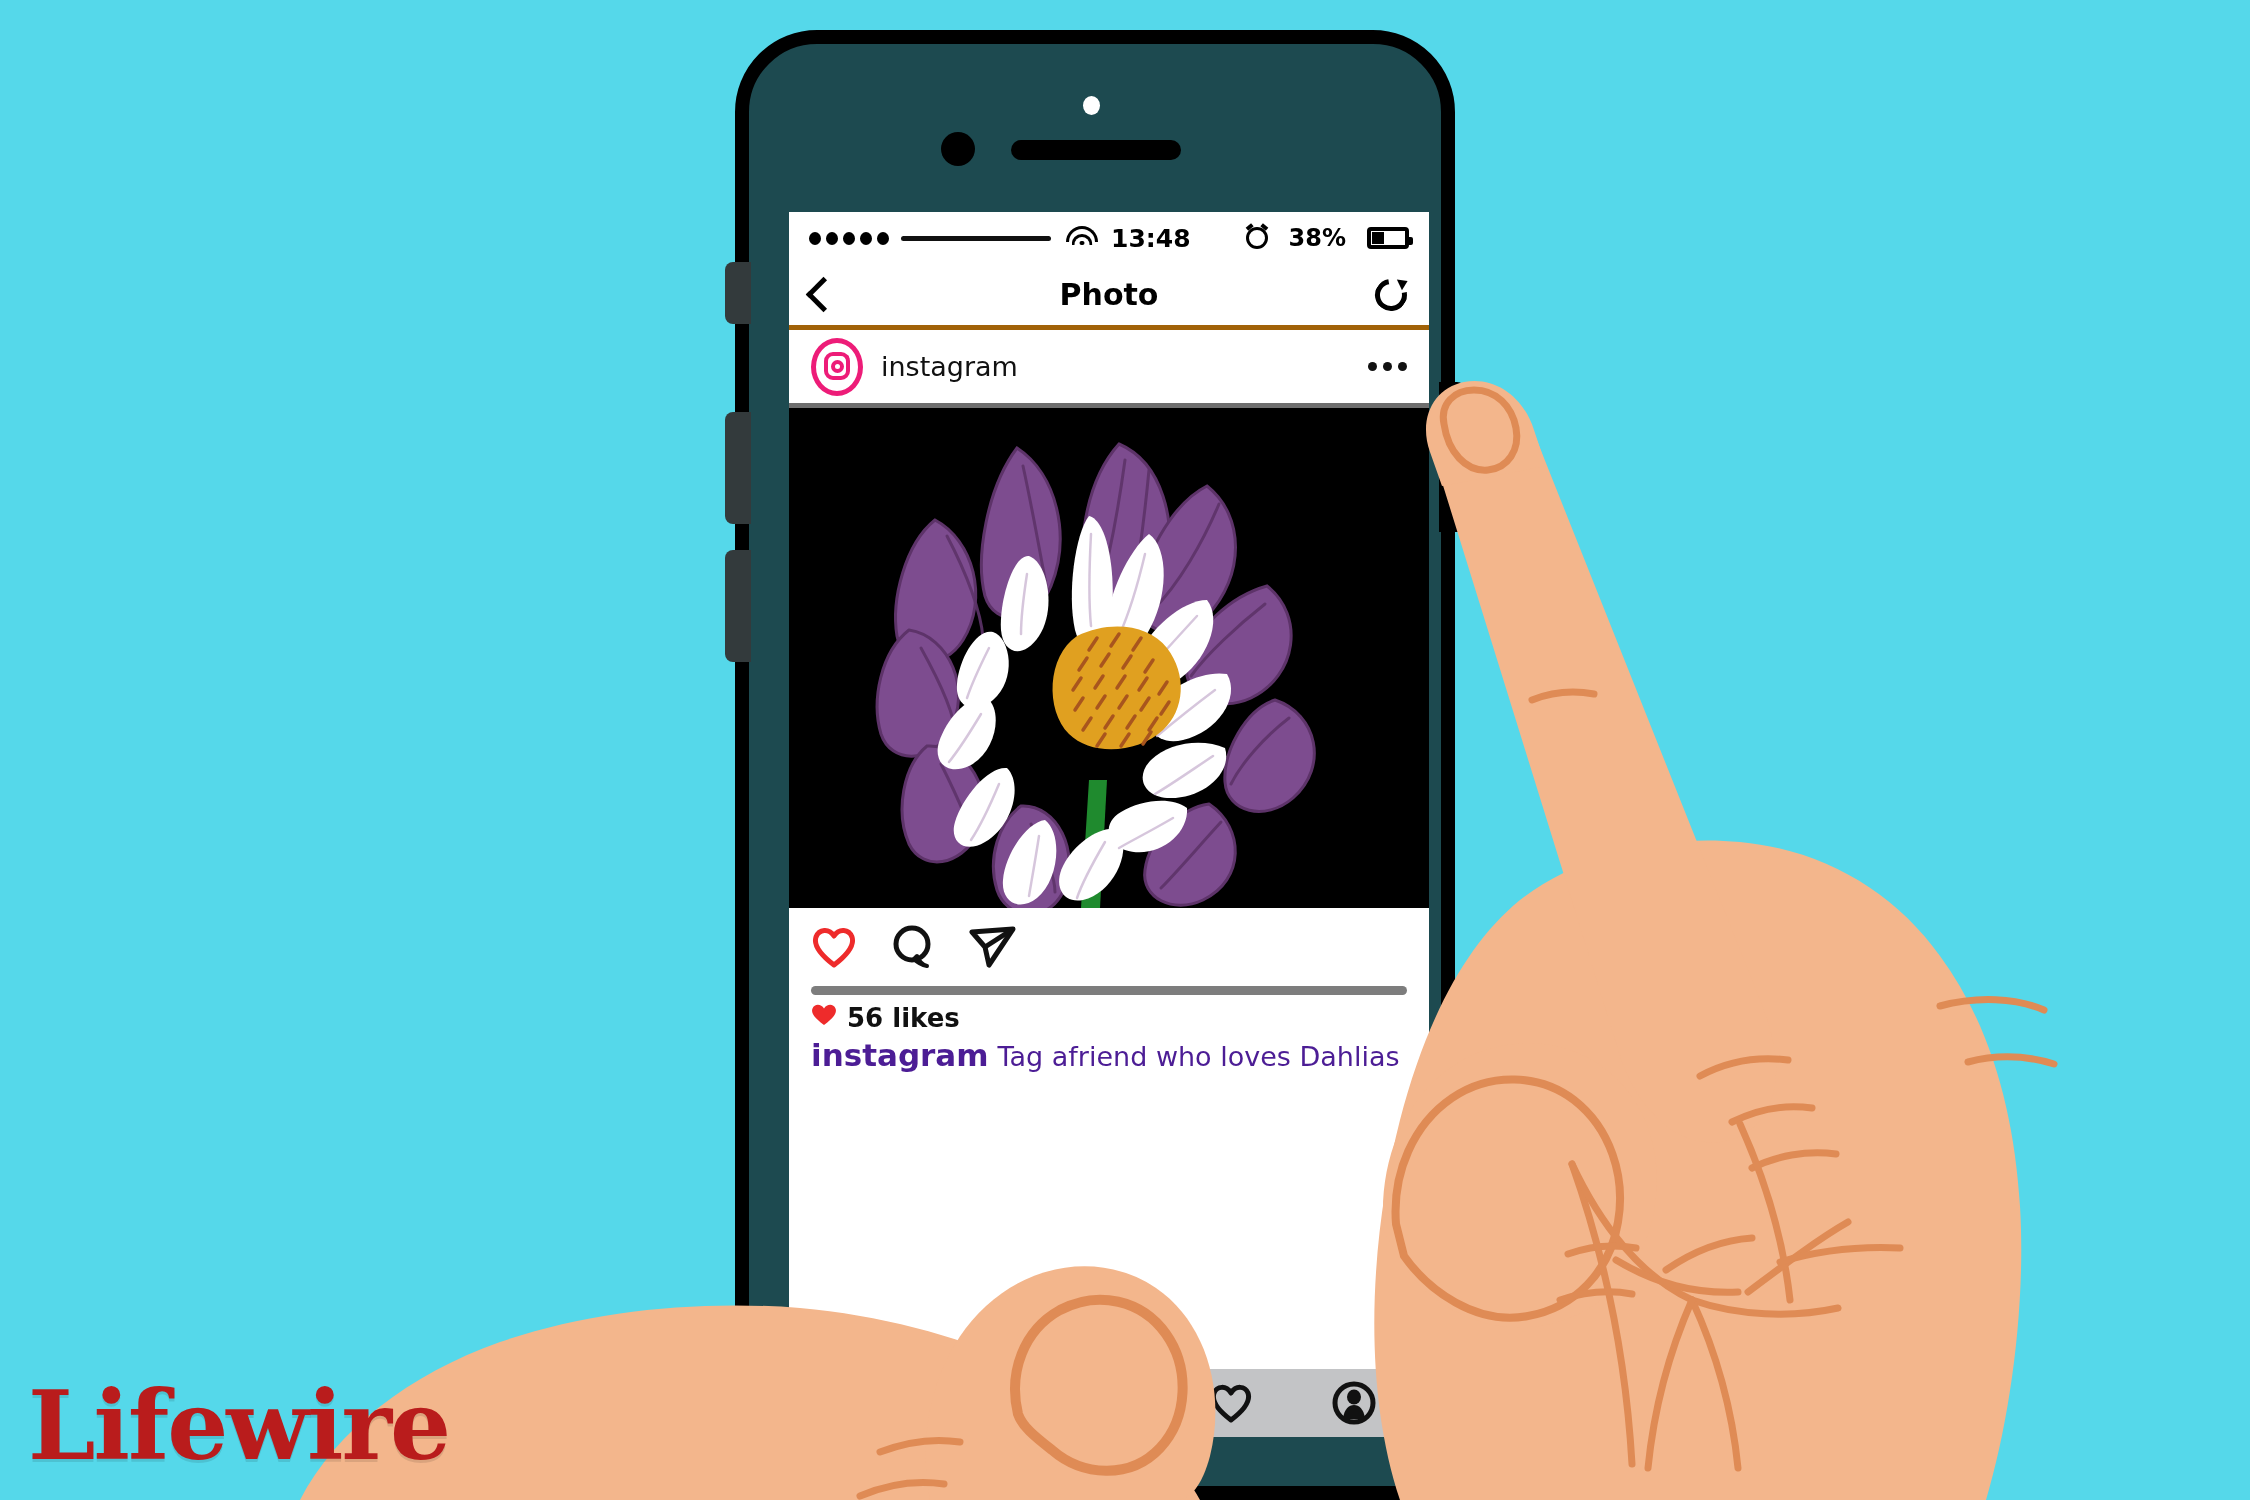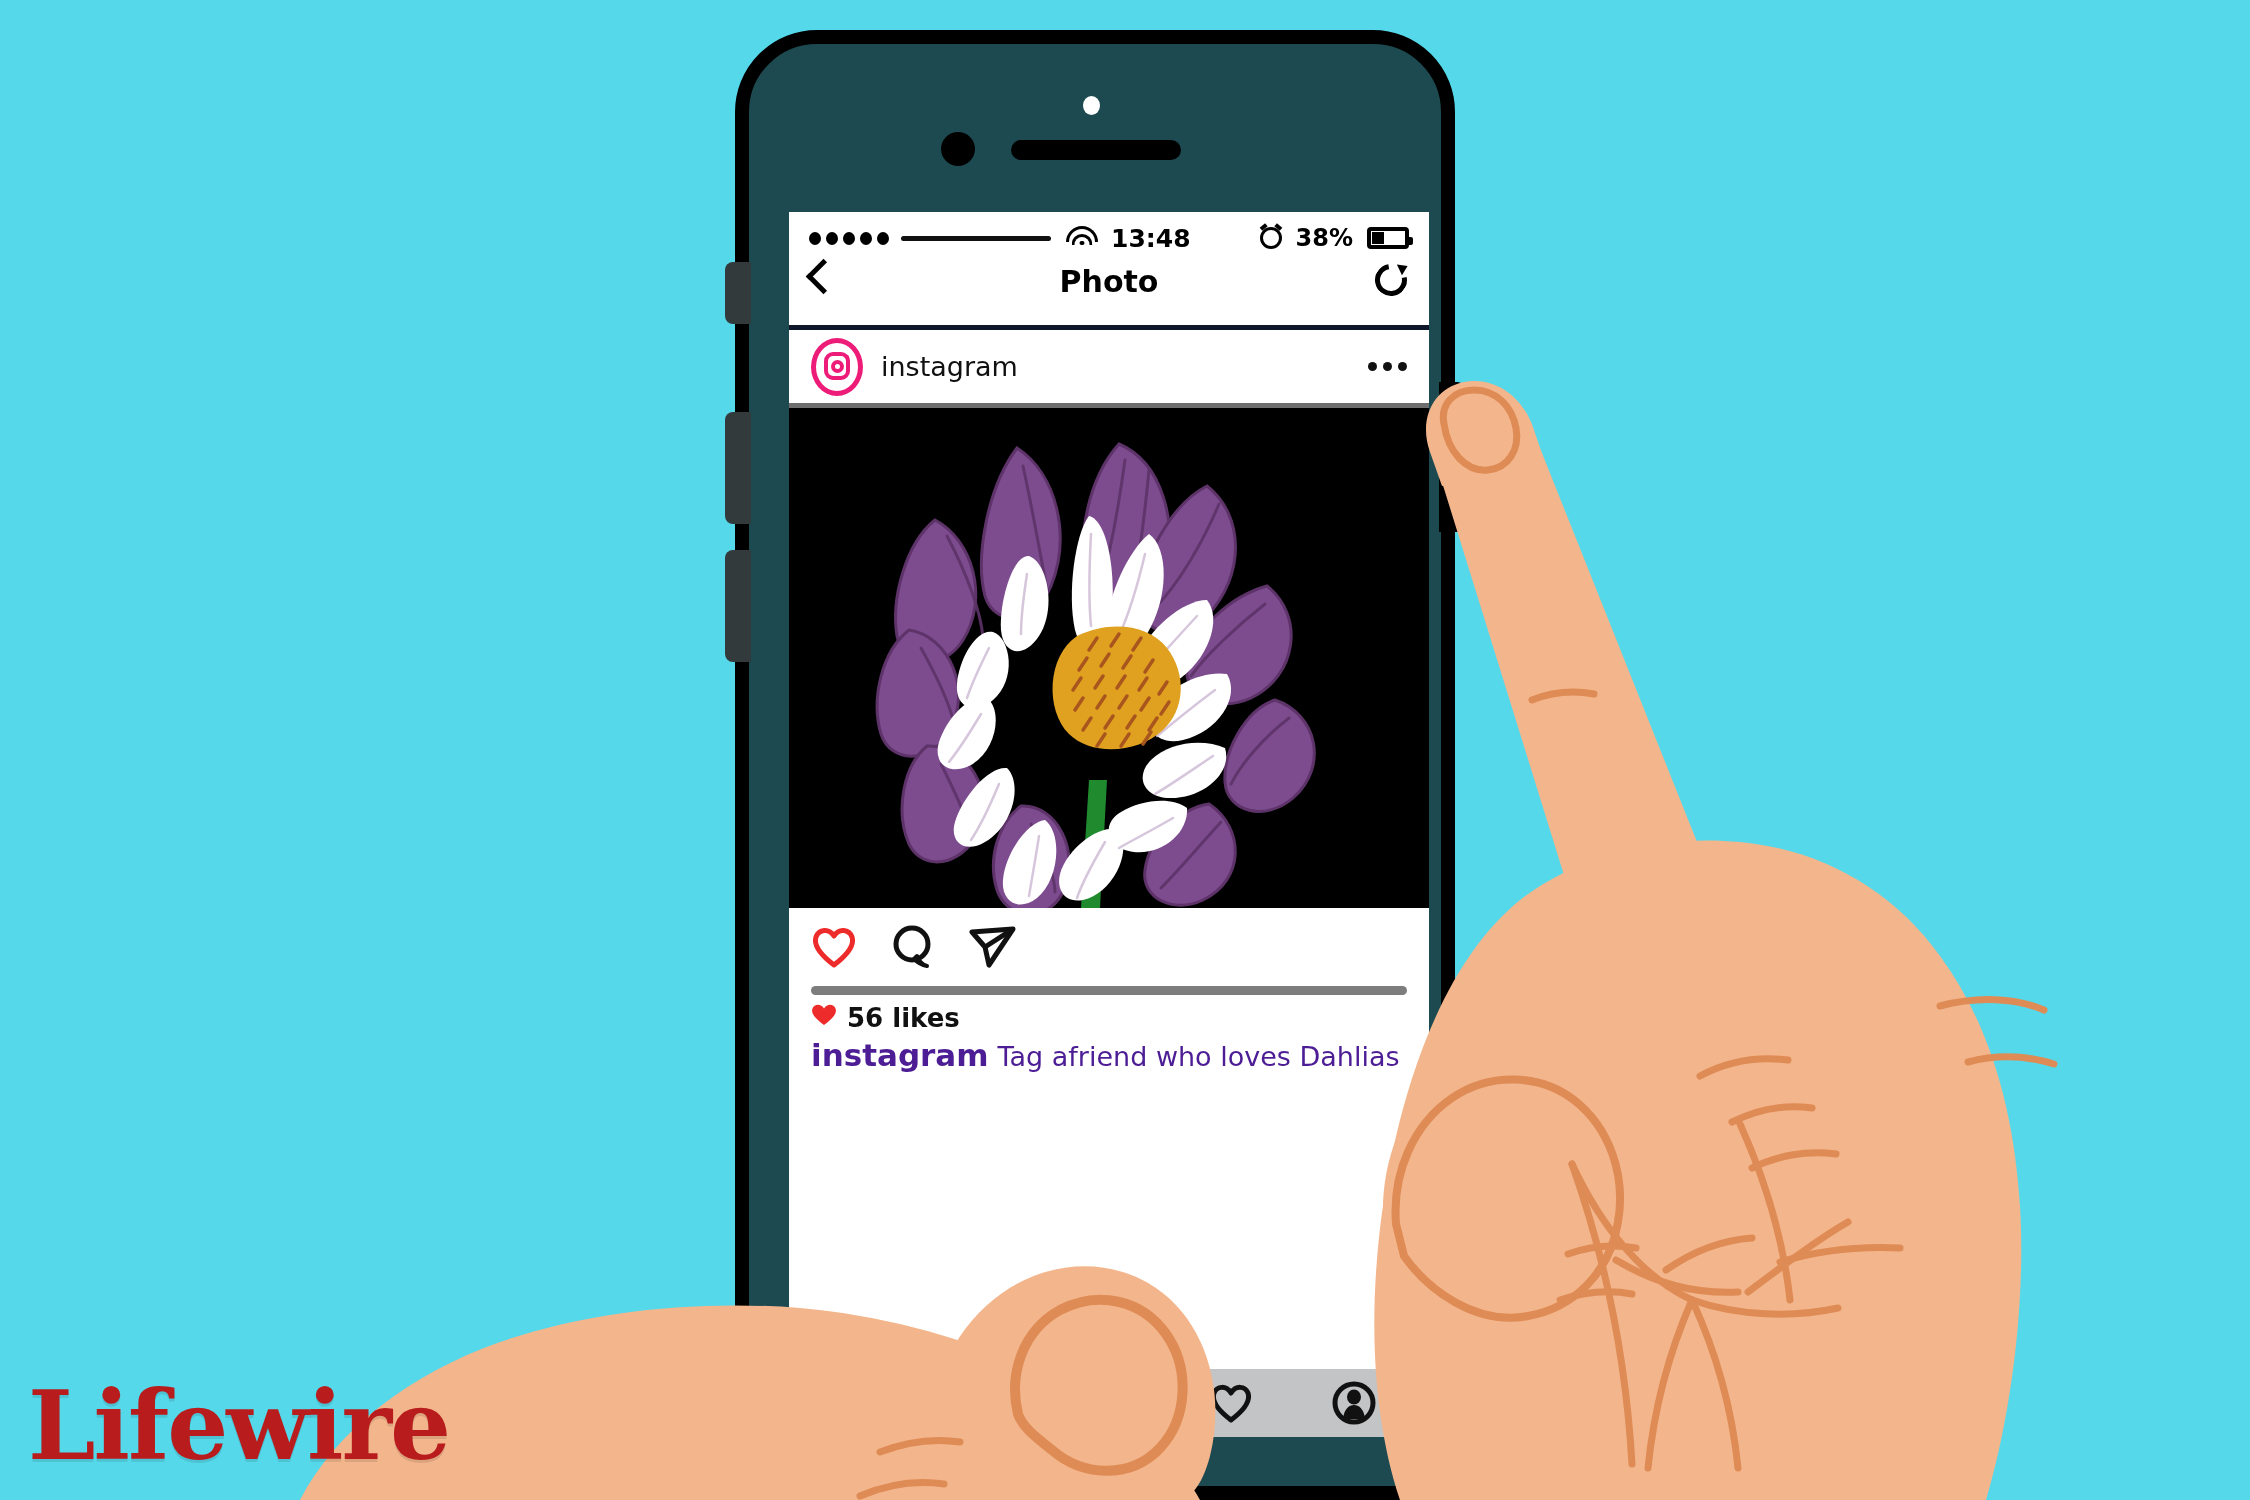--- a/index.html
+++ b/index.html
@@ -59,35 +59,35 @@
   .sb-dots{display:flex;gap:5px;align-items:center;}
   .sb-dots i{width:12px;height:13px;border-radius:50%;background:#000;display:block;}
   .sb-dots i:nth-child(n+2){background:#000;}
   .carrier-line{width:150px;height:5px;background:#111;border-radius:3px;margin-left:12px;}
   .wifi{margin-left:16px;width:30px;height:24px;position:relative;}
   .wifi b{position:absolute;left:50%;transform:translateX(-50%);border-radius:40px 40px 0 0;border:3.5px solid #000;border-bottom:none;display:block;}
   .wifi b:nth-child(1){width:26px;height:13px;top:0;}
   .wifi b:nth-child(2){width:15px;height:8px;top:8px;}
   .wifi b:nth-child(3){width:5px;height:4px;top:15px;border-radius:3px;background:#000;border:none;}
   .clock{margin-left:14px;font-size:25px;font-weight:700;color:#000;letter-spacing:0px;}
-  .sb-right{margin-left:auto;display:flex;align-items:center;gap:14px;}
+  .sb-right{margin-left:auto;display:flex;align-items:center;gap:21px;}
   .alarm{position:relative;width:22px;height:22px;border:3.5px solid #000;border-radius:50%;box-sizing:border-box;}
   .alarm::before,.alarm::after{content:"";position:absolute;width:7px;height:3.5px;background:#000;top:-5px;}
   .alarm::before{left:-3px;transform:rotate(-40deg);}
   .alarm::after{right:-3px;transform:rotate(40deg);}
   .batt-pct{font-size:24px;font-weight:700;color:#000;}
   .batt{width:42px;height:22px;border:4px solid #000;border-radius:4px;position:relative;box-sizing:border-box;}
   .batt::after{content:"";position:absolute;right:-8px;top:6px;width:4px;height:8px;background:#000;border-radius:0 2px 2px 0;}
   .batt i{position:absolute;left:1px;top:1px;bottom:1px;width:36%;background:#000;display:block;}
 
   
   .navhdr{
-    height:66px;background:#fff;display:flex;
+    height:66px;background:#fff;display:flex;align-items:center;
     padding:0 22px;box-sizing:border-box;position:relative;
-    border-bottom:5px solid #0f172a;
+    border-bottom:5px solid #a16207;
   }
   .chev-back{width:20px;height:20px;border-left:5px solid #000;border-bottom:5px solid #000;transform:rotate(45deg);}
   .nav-title{position:absolute;left:0;right:0;text-align:center;font-size:30px;font-weight:600;color:#000;font-family:"DejaVu Sans",sans-serif;}
   .refresh{margin-left:auto;width:32px;height:32px;position:relative;}
   .refresh i{position:absolute;inset:0;border:5px solid #000;border-radius:50%;border-top-color:transparent;transform:rotate(35deg);}
   .refresh b{position:absolute;right:-1px;top:-2px;width:0;height:0;border-left:9px solid #000;border-top:6px solid transparent;border-bottom:6px solid transparent;transform:rotate(-25deg);}
 
   
   .userrow{
     height:78px;background:#fff;display:flex;align-items:center;

